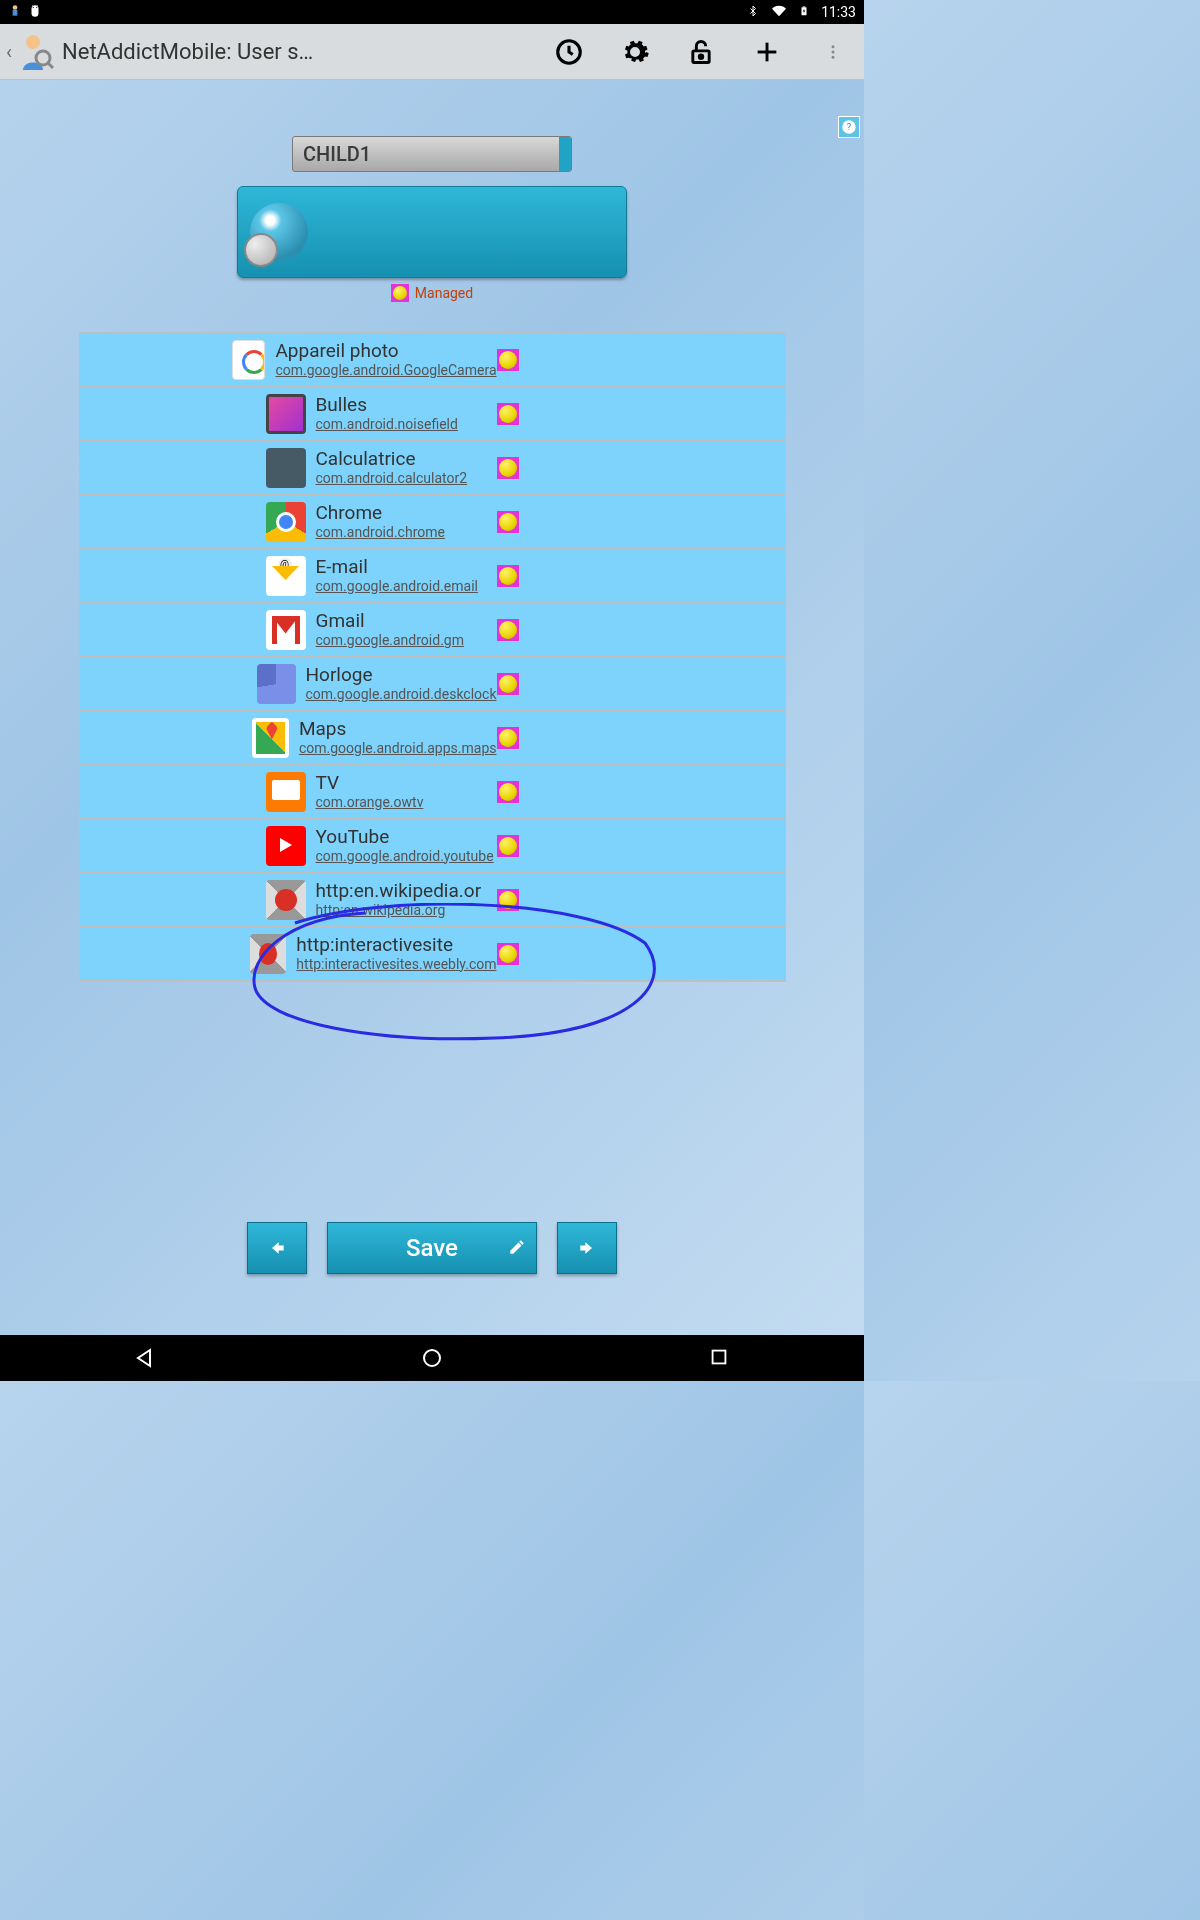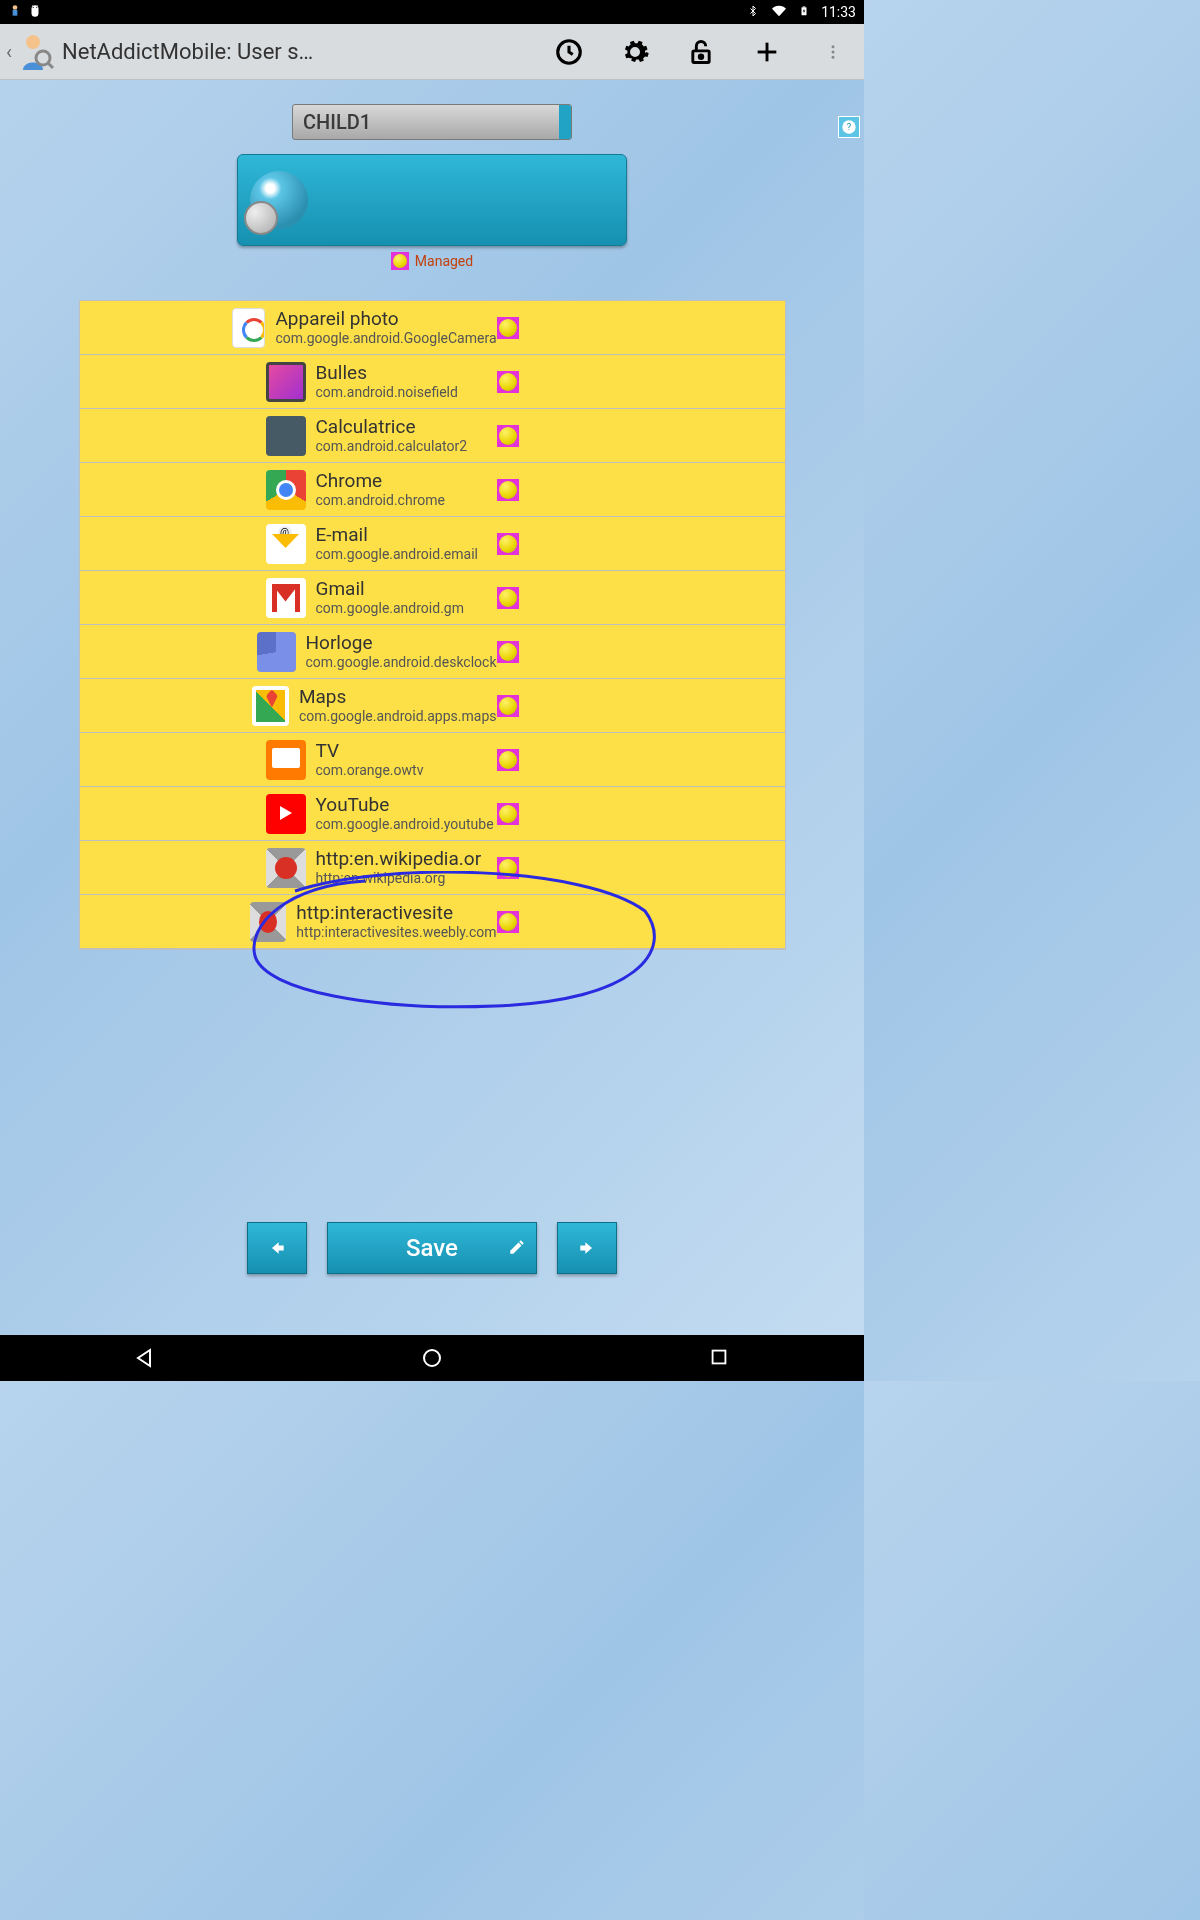--- a/index.html
+++ b/index.html
@@ -16,40 +16,40 @@
   .back-caret { font-size: 20px; color: #6a6a6a; padding: 0 2px; }
   .app-icon { width: 42px; height: 42px; position: relative; display: flex; align-items: center; justify-content: center; }
   .app-title { font-size: 22px; color: #333; margin-left: 6px; flex: 0 1 auto; white-space: nowrap; overflow: hidden; text-overflow: ellipsis; max-width: 280px; }
   .action-icons { margin-left: auto; display: flex; align-items: center; gap: 36px; padding-right: 12px; }
   .action-icons .aicon { width: 30px; height: 30px; display: flex; align-items: center; justify-content: center; }
 
   
   .content { flex: 1; position: relative; display: flex; flex-direction: column; align-items: center; }
   .corner-badge { position: absolute; top: 36px; right: 4px; width: 22px; height: 22px; background: #5cc5e6; border: 1px solid #fff; display: flex; align-items: center; justify-content: center; font-size: 12px; }
 
-  .user-dropdown { margin-top: 24px; width: 280px; height: 36px; background: linear-gradient(#d8d8d8,#a8a8a8); border: 1px solid #7a7a7a; border-radius: 3px; display: flex; align-items: center; padding-left: 10px; font-size: 20px; color: #3a3a3a; font-weight: 500; position: relative; }
+  .user-dropdown { margin-top: 56px; width: 280px; height: 36px; background: linear-gradient(#d8d8d8,#a8a8a8); border: 1px solid #7a7a7a; border-radius: 3px; display: flex; align-items: center; padding-left: 10px; font-size: 20px; color: #3a3a3a; font-weight: 500; position: relative; }
   .user-dropdown::after { content:""; position:absolute; right:0; top:0; bottom:0; width:12px; background:#21a3c6; border-radius: 0 2px 2px 0; }
 
   .monitor-btn { margin-top: 14px; width: 390px; height: 92px; background: linear-gradient(#2fb7d8,#1690b0); border: 1px solid #157a93; border-radius: 6px; box-shadow: 0 2px 3px rgba(0,0,0,0.3); display: flex; align-items: center; padding: 0 12px; color: #fff; }
   .monitor-btn .globe { width: 58px; height: 58px; border-radius: 50%; background: radial-gradient(circle at 35% 30%, #fff 0%, #fff 8%, #5cc5e6 20%, #2b8fb0 70%); position: relative; margin-right: 6px; }
   .monitor-btn .globe::after { content:""; position:absolute; left:-6px; bottom:-6px; width:30px; height:30px; background: radial-gradient(circle at 30% 30%,#eee,#aaa); border-radius:50%; border:2px solid #888; }
   .monitor-btn .label { flex:1; text-align:center; font-size: 22px; line-height: 1.2; }
 
   .legend { margin-top: 6px; display:flex; align-items:center; gap:6px; font-size:14px; color:#c2410c; }
   .managed-dot { width:18px; height:18px; background:#e333d8; display:flex; align-items:center; justify-content:center; }
   .managed-dot::after { content:""; width:14px; height:14px; border-radius:50%; background: radial-gradient(circle at 35% 30%, #fff268, #e8d400 60%, #b8a800); }
 
-  .list { margin-top: 30px; width: 707px; background:#fde047; border:1px solid #bfbfbf; display:flex; flex-direction:column; position: relative; }
+  .list { margin-top: 30px; width: 707px; background:#7dd3fc; border:1px solid #bfbfbf; display:flex; flex-direction:column; position: relative; }
   .row { display:flex; align-items:center; height:54px; border-bottom:1px solid #bfbfbf; padding: 0 6px 0 0; }
   .row:last-child { border-bottom: none; }
   .row .spacer-left { width: 186px; }
   .row .icon { width: 40px; height: 40px; border-radius:4px; margin-right: 10px; display:flex; align-items:center; justify-content:center; overflow:hidden; }
   .row .texts { display:flex; flex-direction:column; justify-content:center; }
   .row .name { font-size: 19px; color:#333; line-height:1.1; }
-  .row .pkg  { font-size: 14px; color:#555; line-height:1.2; }
+  .row .pkg  { font-size: 14px; color:#555; line-height:1.2;text-decoration:underline; }
   .row .status { margin-left:auto; margin-right: 260px; }
   .status .managed-dot { width:22px; height:22px; }
   .status .managed-dot::after { width:18px; height:18px; }
 
   
   .circle-annot { position:absolute; left: 155px; top: 570px; width: 430px; height: 140px; pointer-events:none; }
 
   
   .bottom-bar { position:absolute; left:0; right:0; bottom: 54px; height: 66px; display:flex; align-items:center; justify-content:center; gap:20px; }
   .btn { height: 52px; background: linear-gradient(#2fb7d8,#1690b0); border:1px solid #0e6f88; border-radius:0; box-shadow: 0 2px 3px rgba(0,0,0,0.3); color:#fff; display:flex; align-items:center; justify-content:center; }

